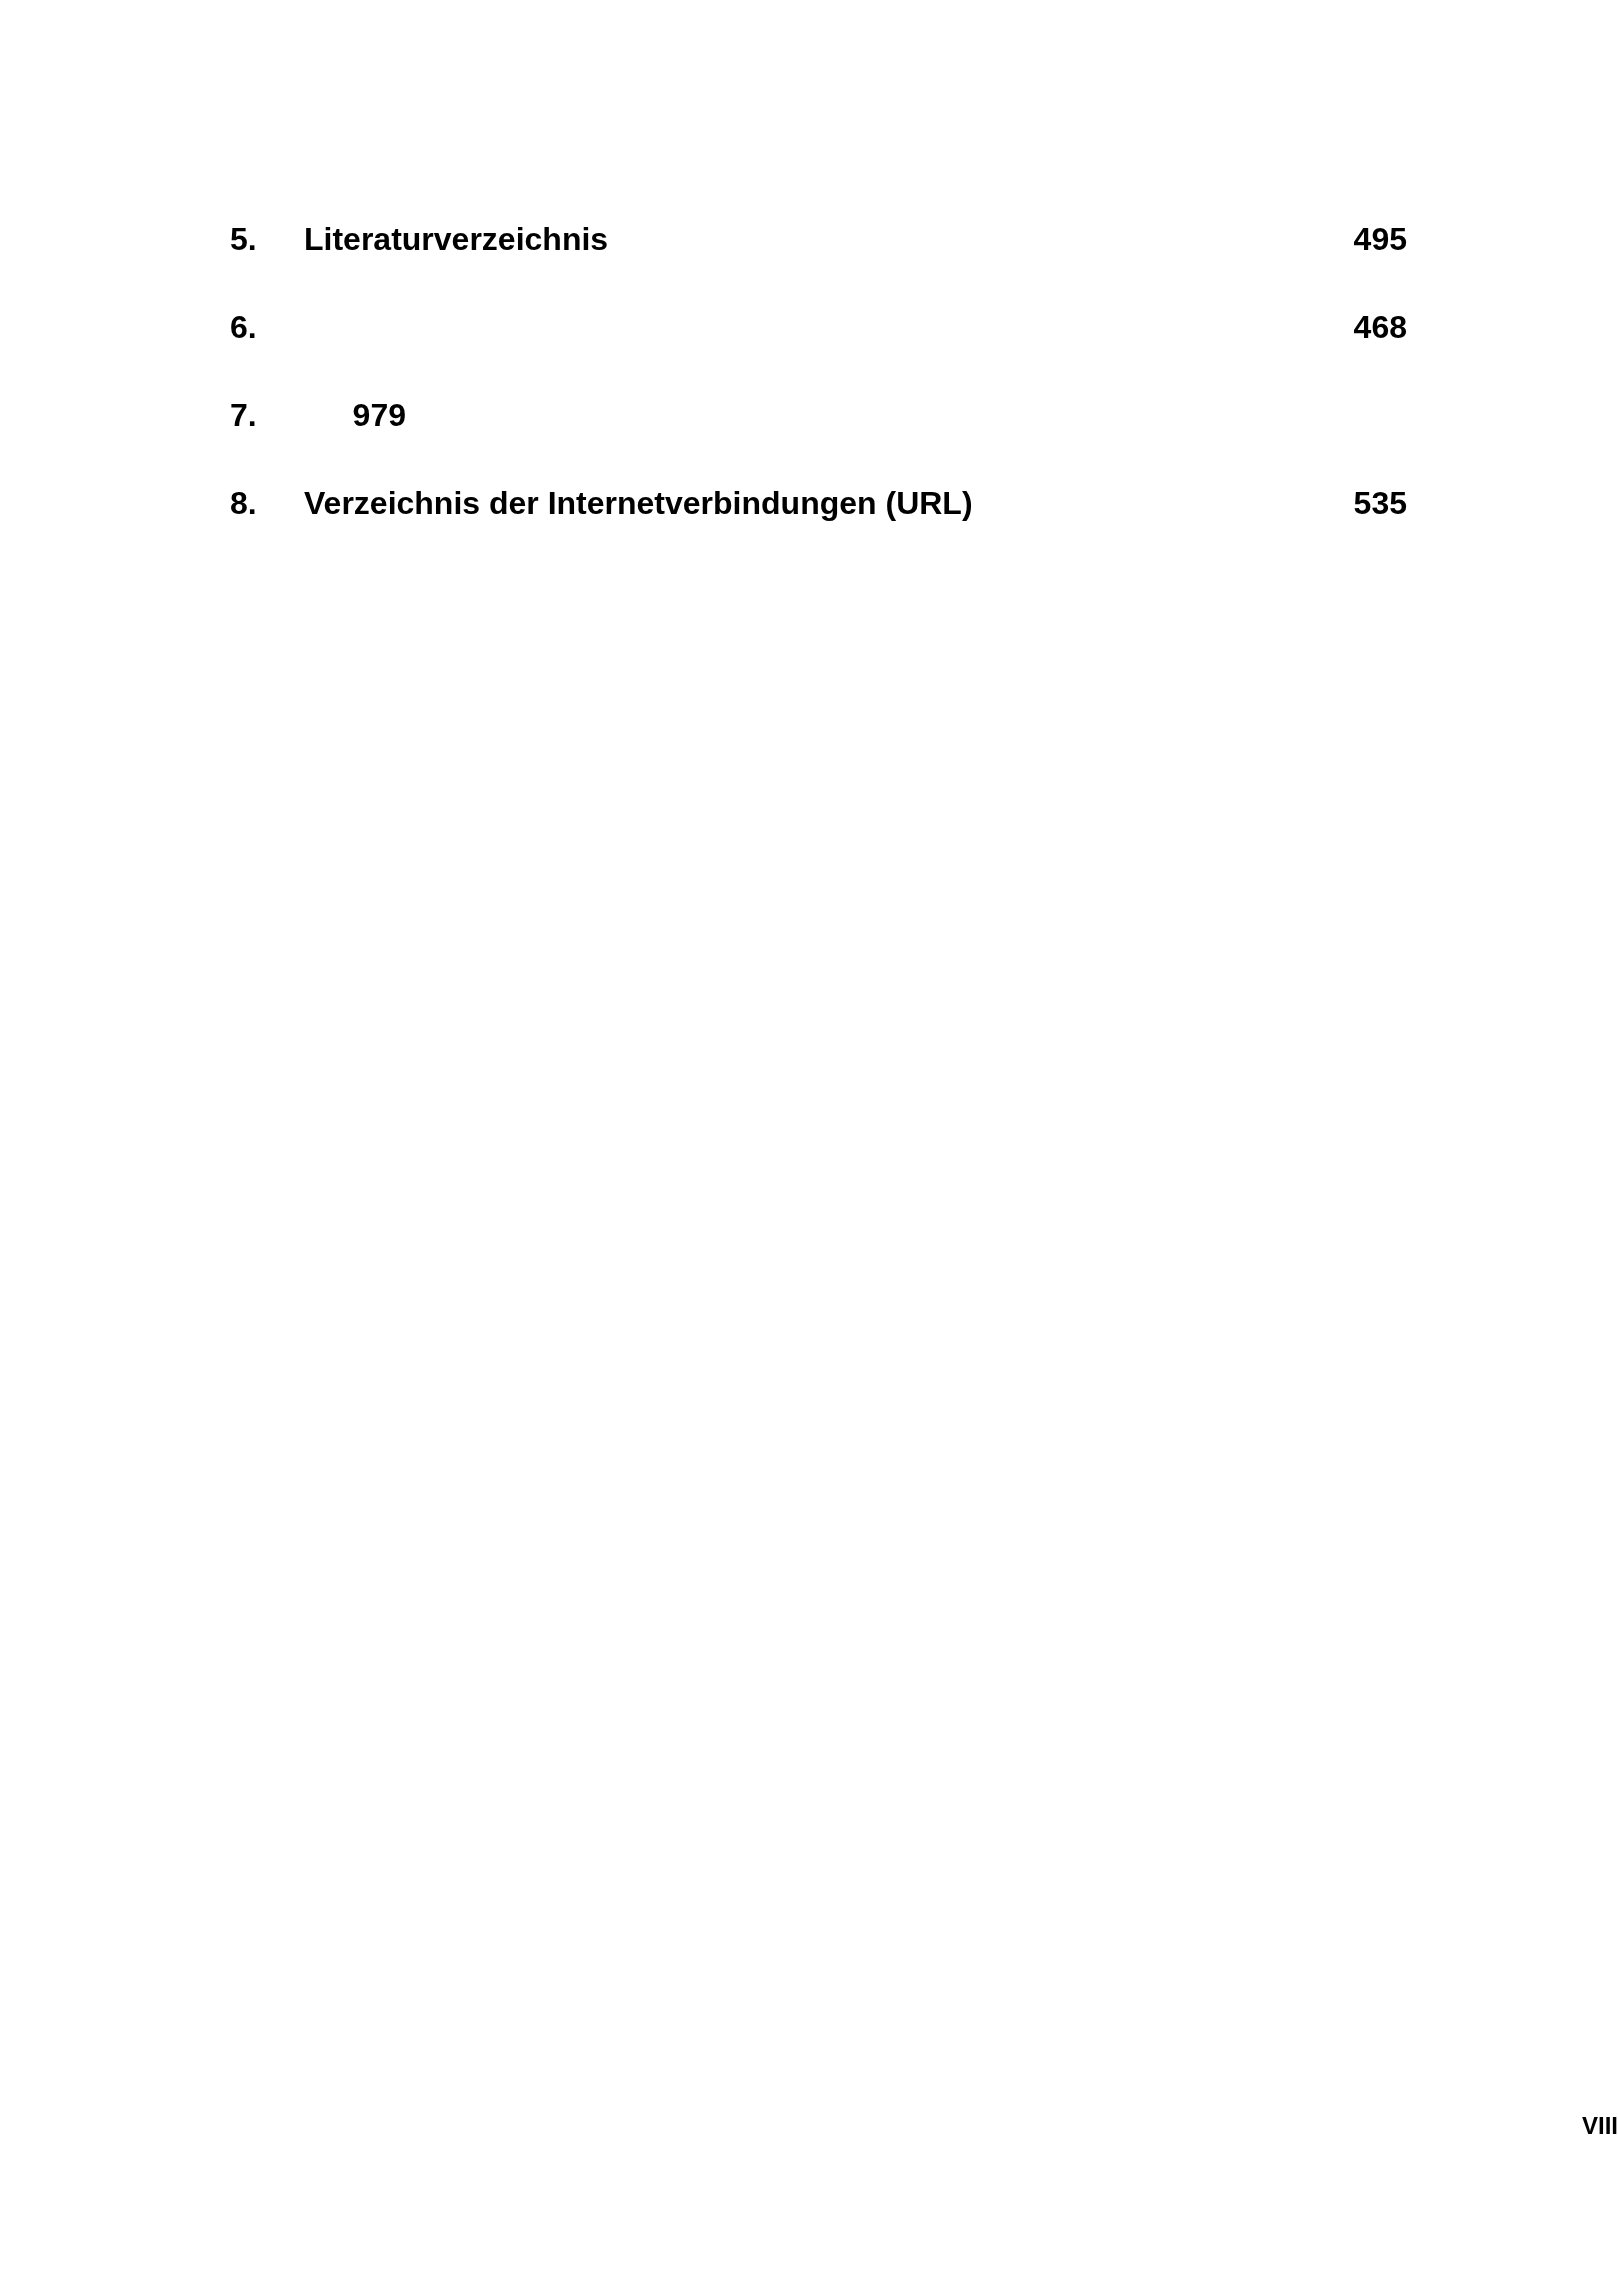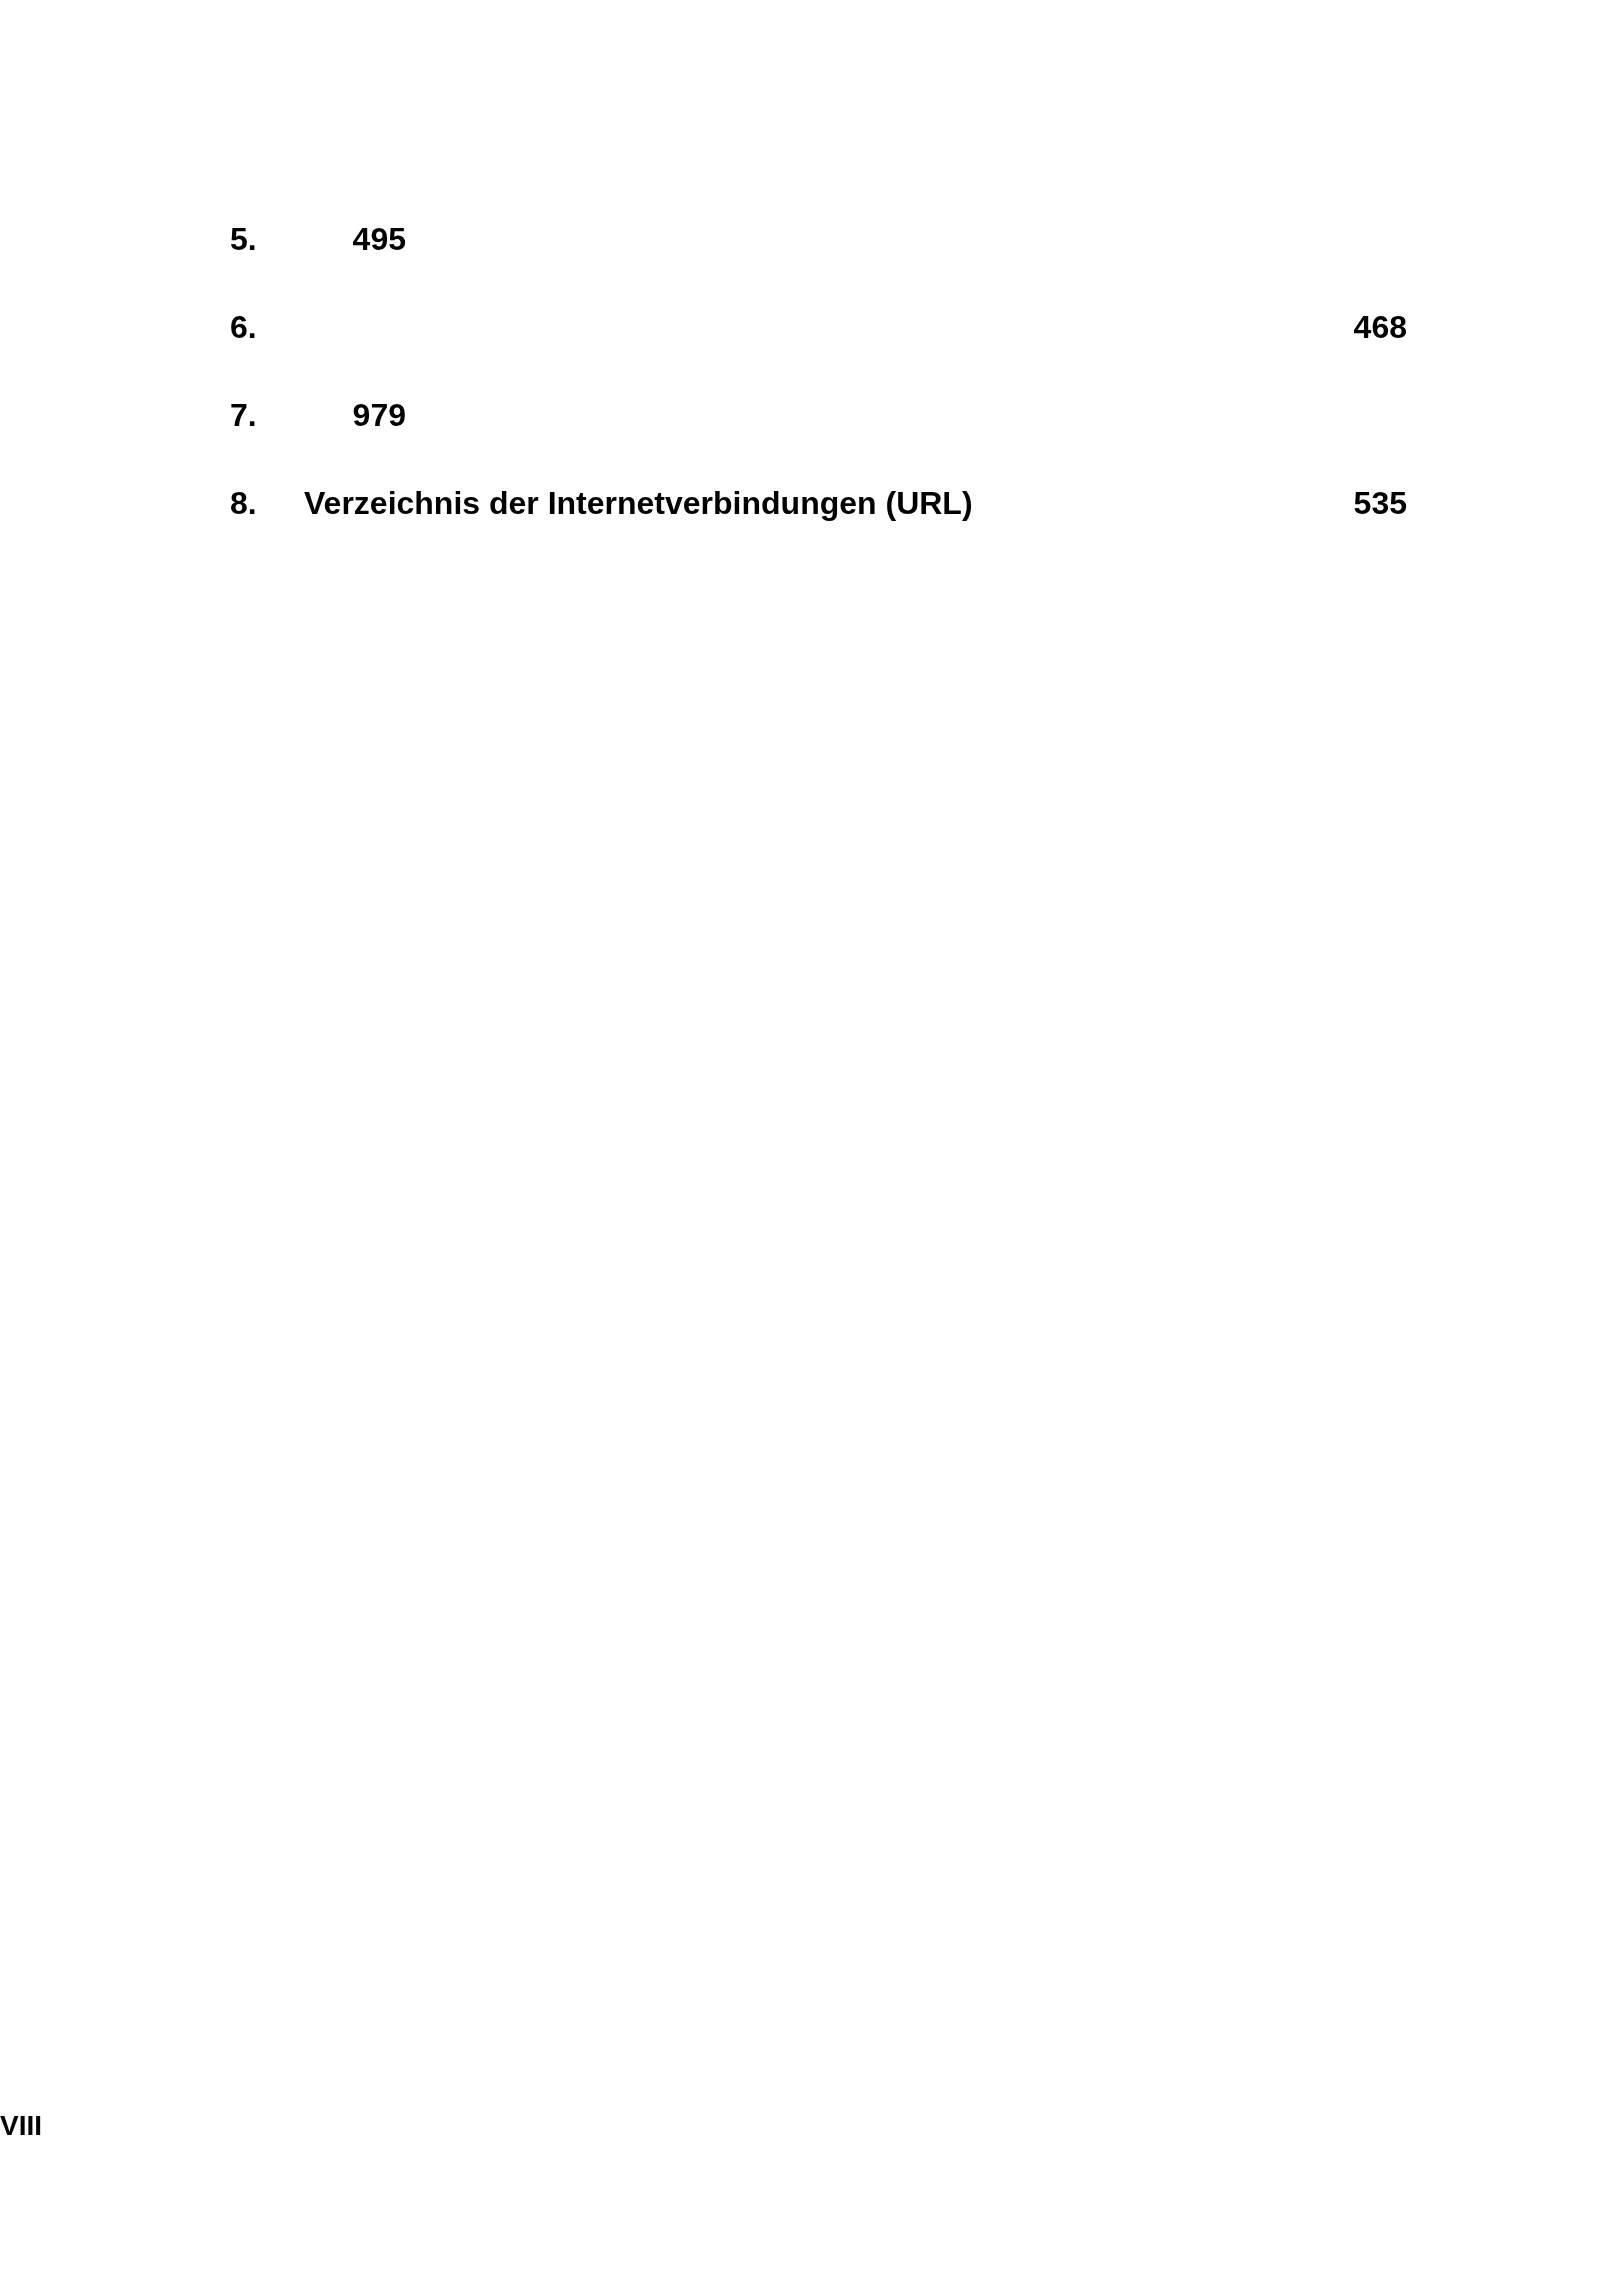--- a/index.html
+++ b/index.html
@@ -42,34 +42,37 @@
   .toc-page {
     flex: none;
     min-width: 102px;
     text-align: right;
   }
   .folio {
     position: absolute;
     top: 2104px;
     left: 0;
     right: 0;
-    text-align: left;
-    font-size: 28px;
+    text-align: right;
+    font-size: 24px;
     line-height: 44px;
   }
 </style>
 </head>
 <body>
 
 <div class="page">
 
   <div class="toc">
 
     <div class="toc-item">
       <div class="toc-num">5.</div>
+      <div class="toc-title">
+        <div>Literaturverzeichnis</div>
+      </div>
       <div class="toc-page">495</div>
     </div>
 
     <div class="toc-item">
       <div class="toc-num">6.</div>
       <div class="toc-title">
       </div>
       <div class="toc-page">468</div>
     </div>
 

